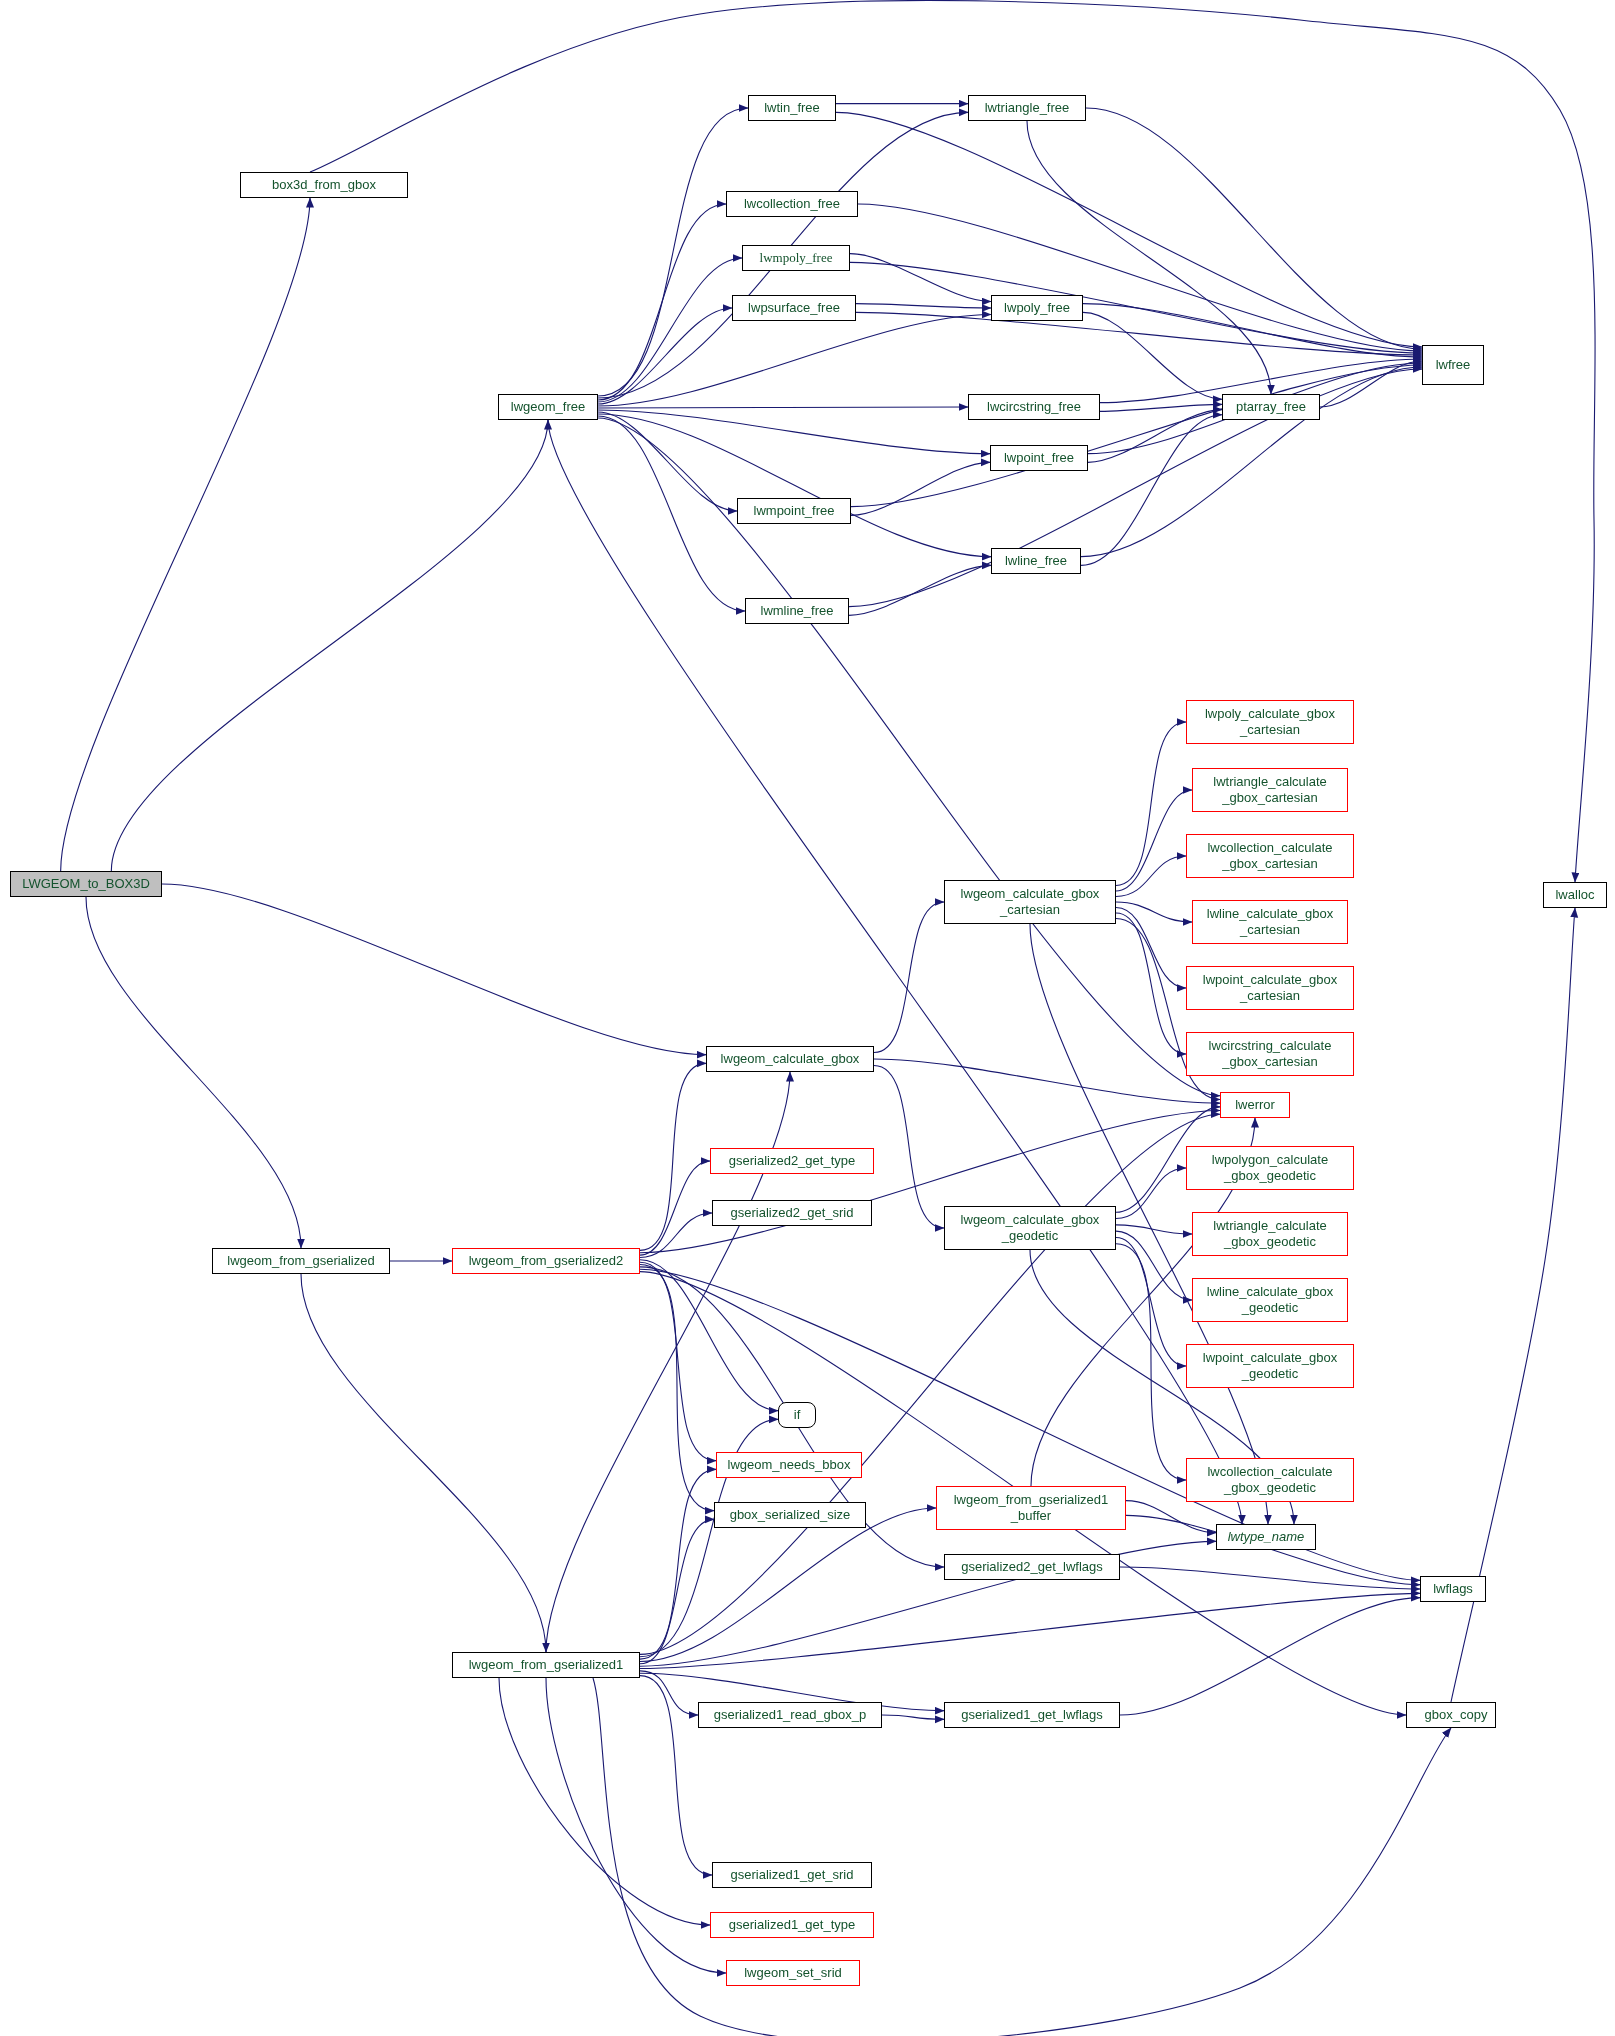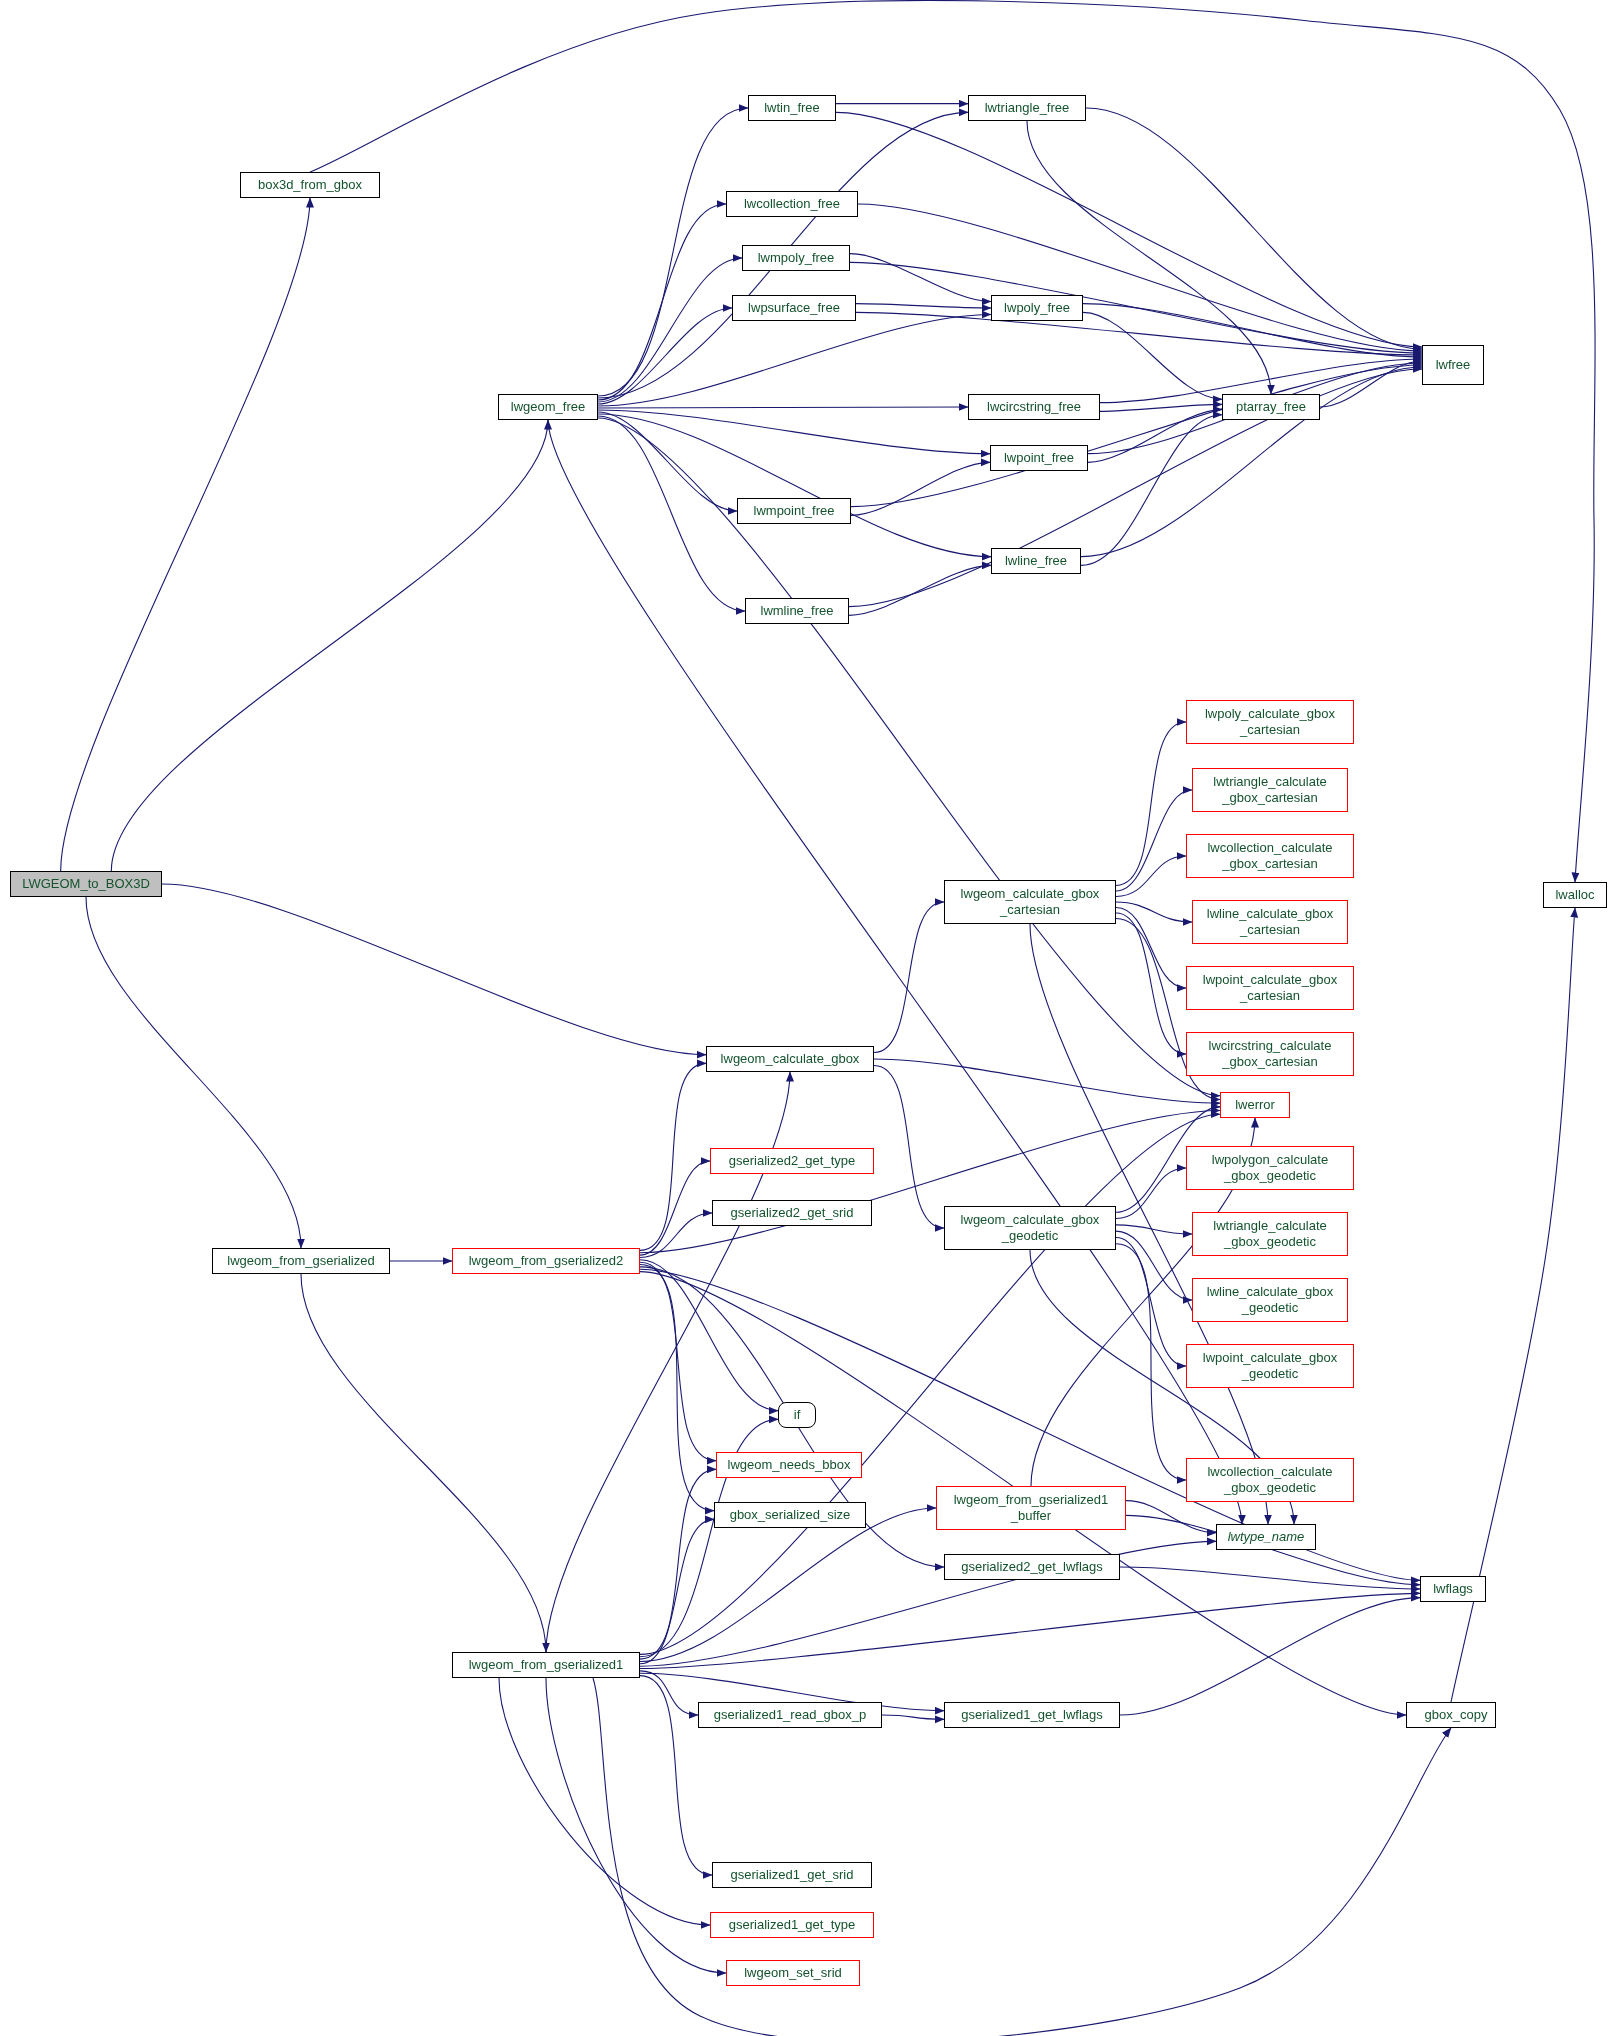--- a/index.html
+++ b/index.html
@@ -111,25 +111,25 @@
       <path d="M 640 1668.5454545454545 C 770 1668.5454545454545, 1290 1593.3333333333333, 1420 1593.3333333333333" class="edge" stroke="#191970" marker-end="url(#arrow)"></path>
       <path d="M 1126 1500.6666666666667 C 1161 1500.6666666666667, 1181 1532.6666666666667, 1216 1532.6666666666667" class="edge" stroke="#191970" marker-end="url(#arrow)"></path>
       <path d="M 1031 1486 C 1031 1365.3723083201871, 1255 1238.6276916798129, 1255 1118" class="edge" stroke="#191970" marker-end="url(#arrow)"></path>
       <path d="M 1126 1515.3333333333333 C 1210.5781290352957 1515.3333333333333, 1335.4218709647043 1584.6666666666667, 1420 1584.6666666666667" class="edge" stroke="#191970" marker-end="url(#arrow)"></path>
       <path d="M 882 1715 C 917 1715, 909 1719.3333333333333, 944 1719.3333333333333" class="edge" stroke="#191970" marker-end="url(#arrow)"></path>
       <path d="M 1120 1715 C 1210.196128027267 1715, 1329.803871972733 1597.6666666666667, 1420 1597.6666666666667" class="edge" stroke="#191970" marker-end="url(#arrow)"></path>
       <path d="M 1120 1567 C 1204.2255638152692 1567, 1335.7744361847308 1589, 1420 1589" class="edge" stroke="#191970" marker-end="url(#arrow)"></path>
       <path d="M 1451 1702 C 1466.6666666666667 1628.3333333333333, 1524.3333333333333 1392.3333333333333, 1545 1260 C 1565.6666666666667 1127.6666666666667, 1570 966.6666666666666, 1575 908" class="edge" stroke="#191970" marker-end="url(#arrow)"></path>
     </svg>
 <div class="node root" style="left: 10px; top: 871px; width: 152px; height: 26px;">LWGEOM_to_BOX3D</div>
-    <div class="node" style="left: 240px; top: 172px; width: 140px; height: 26px;">box3d_from_gbox</div>
+    <div class="node" style="left: 240px; top: 172px; width: 168px; height: 26px;">box3d_from_gbox</div>
     <div class="node" style="left: 748px; top: 95px; width: 88px; height: 26px;">lwtin_free</div>
     <div class="node" style="left: 968px; top: 95px; width: 118px; height: 26px;">lwtriangle_free</div>
     <div class="node" style="left: 726px; top: 191px; width: 132px; height: 26px;">lwcollection_free</div>
-    <div class="node" style="left: 742px; top: 245px; width: 108px; height: 26px;">lwmpoly_free</div>
+    <div class="node" style="left: 742px; top: 245px; width: 108px; height: 26px; font-family: Liberation Serif, serif;">lwmpoly_free</div>
     <div class="node" style="left: 732px; top: 295px; width: 124px; height: 26px;">lwpsurface_free</div>
     <div class="node" style="left: 991px; top: 295px; width: 92px; height: 26px;">lwpoly_free</div>
     <div class="node" style="left: 498px; top: 394px; width: 100px; height: 26px;">lwgeom_free</div>
     <div class="node" style="left: 968px; top: 394px; width: 132px; height: 26px;">lwcircstring_free</div>
     <div class="node" style="left: 1222px; top: 394px; width: 98px; height: 26px;">ptarray_free</div>
     <div class="node" style="left: 1422px; top: 345px; width: 62px; height: 40px;">lwfree</div>
     <div class="node" style="left: 990px; top: 445px; width: 98px; height: 26px;">lwpoint_free</div>
     <div class="node" style="left: 737px; top: 498px; width: 114px; height: 26px;">lwmpoint_free</div>
     <div class="node" style="left: 991px; top: 548px; width: 90px; height: 26px;">lwline_free</div>
     <div class="node" style="left: 745px; top: 598px; width: 104px; height: 26px;">lwmline_free</div>

